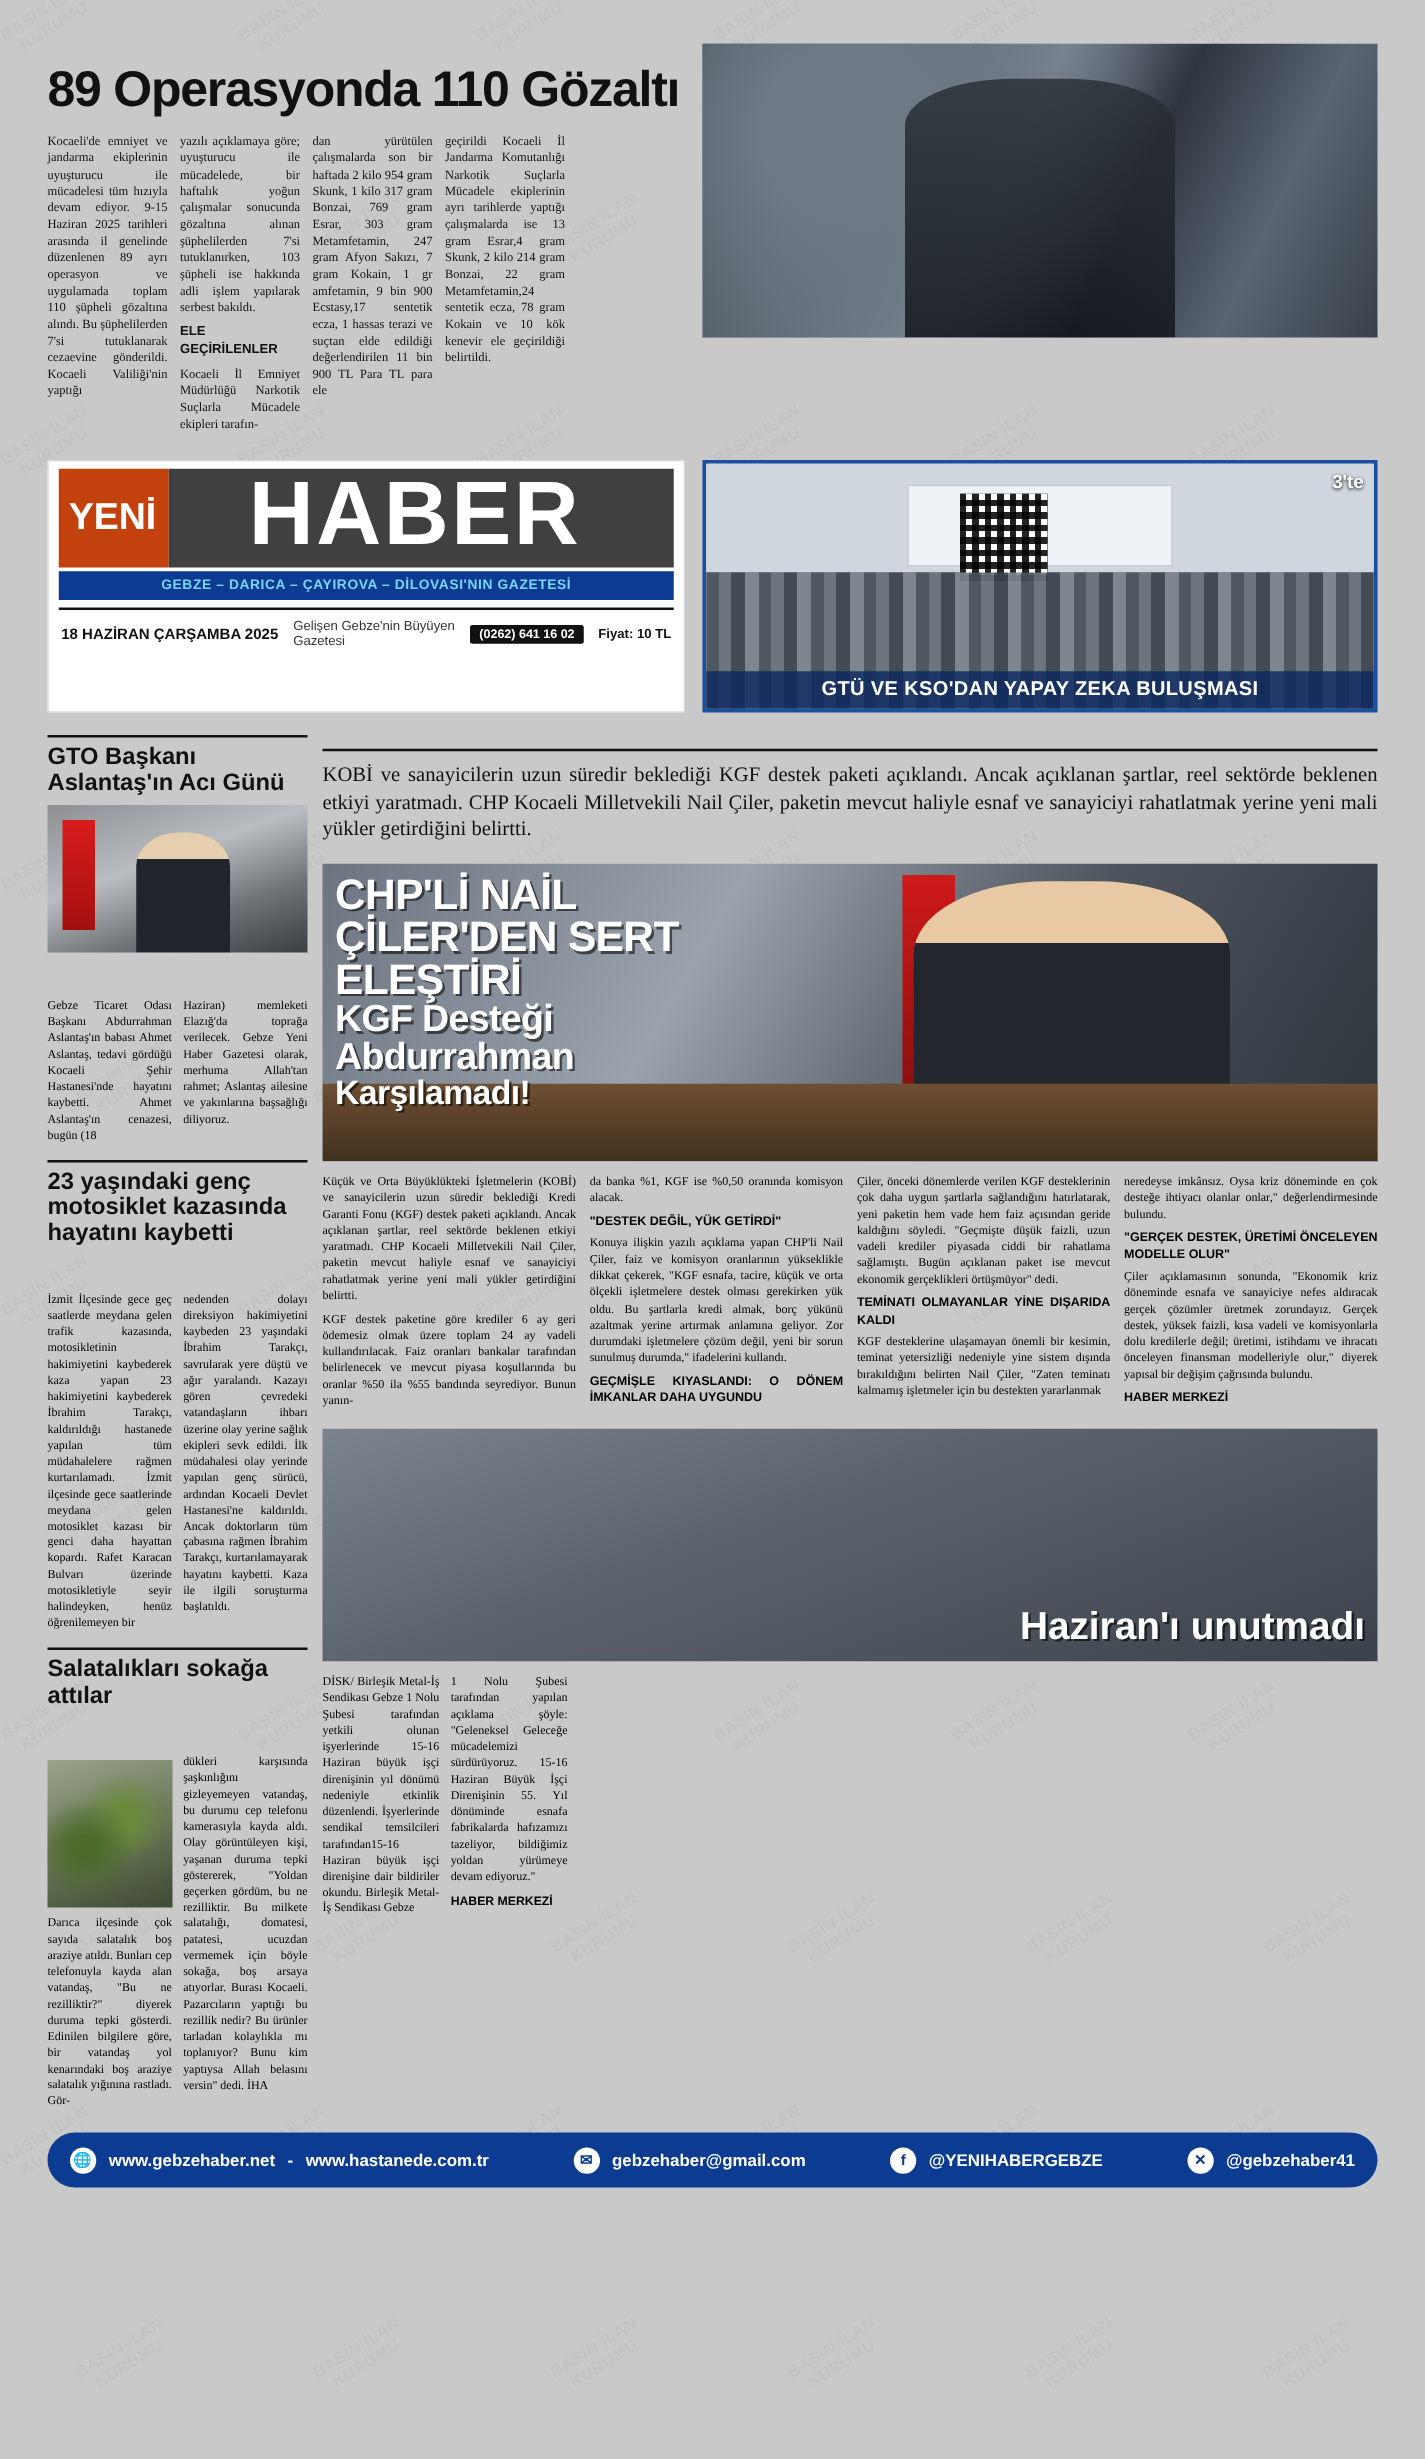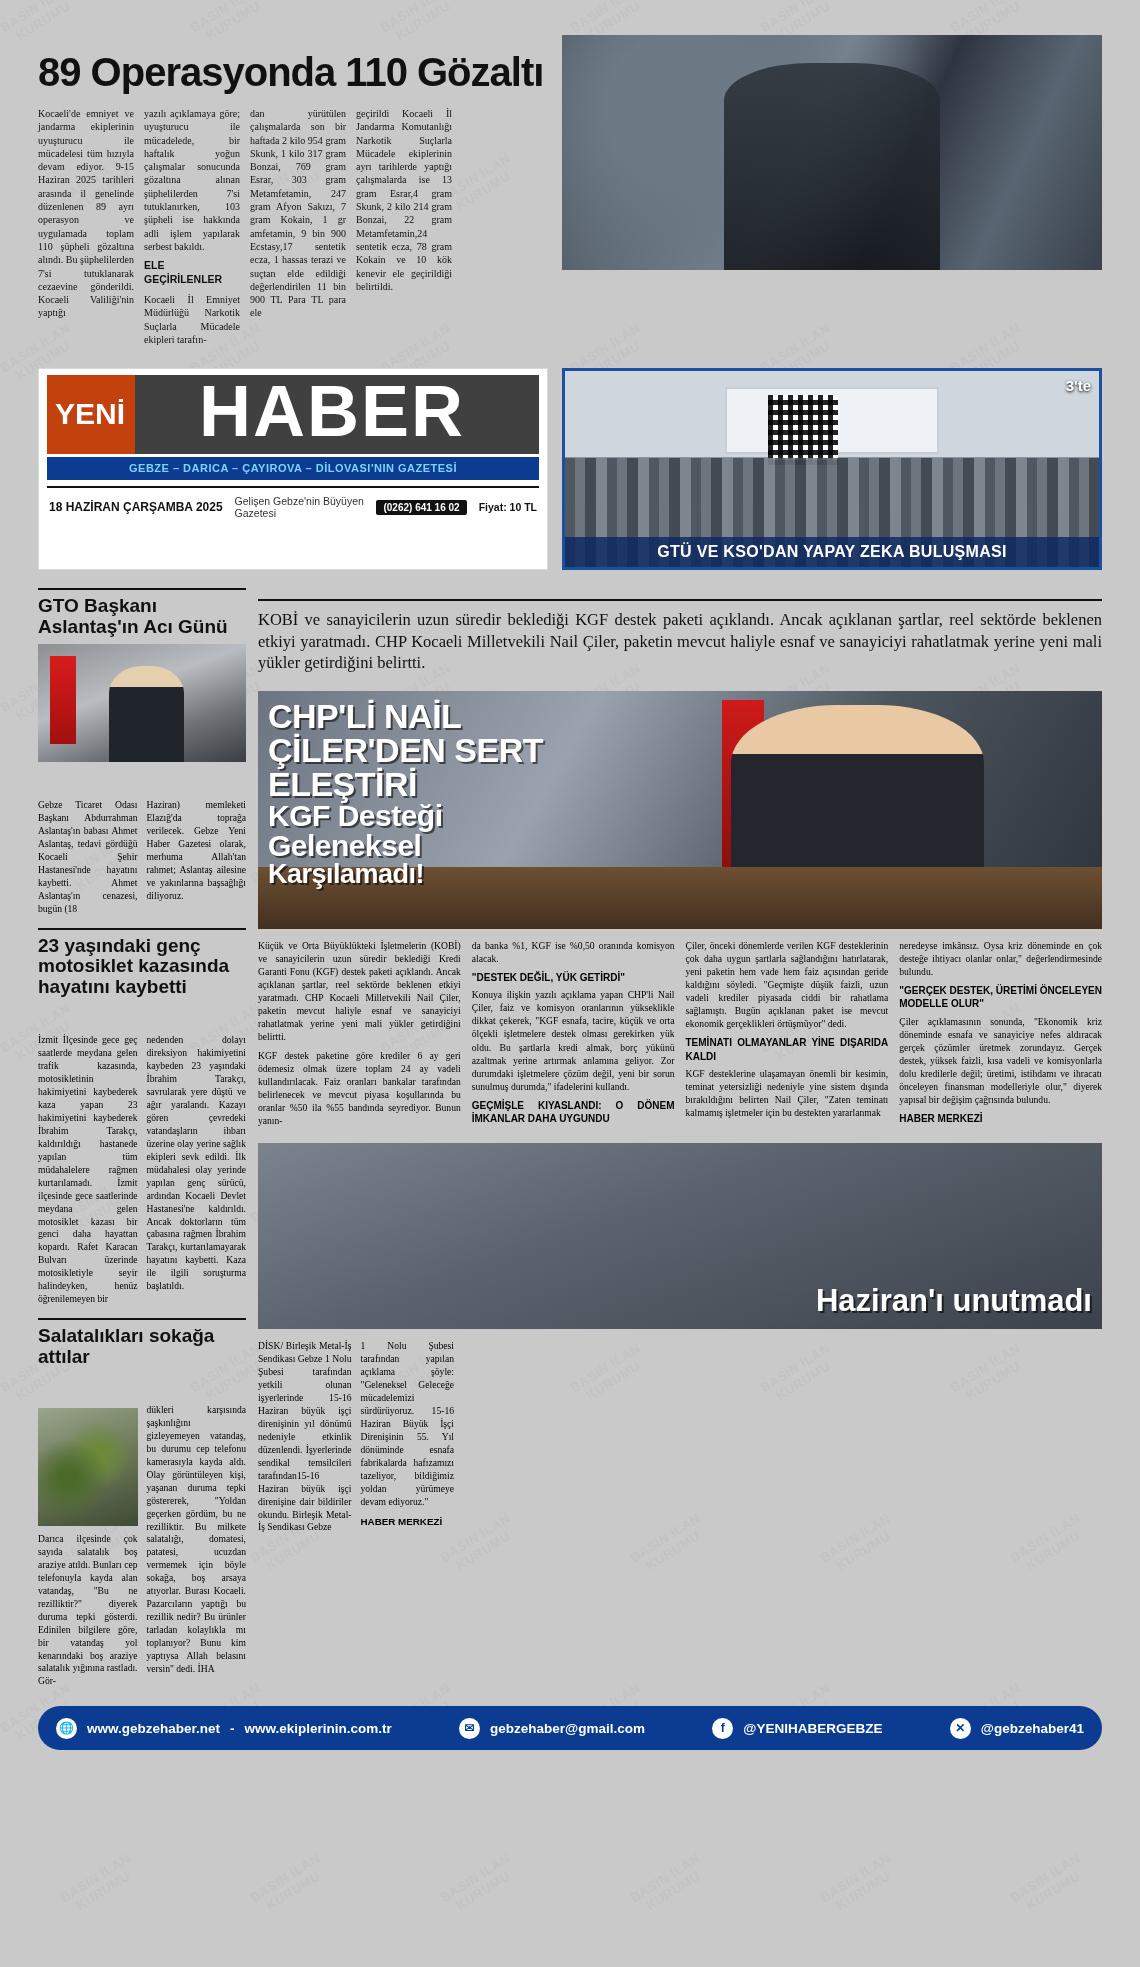--- a/index.html
+++ b/index.html
@@ -420,21 +420,21 @@
 
       <div class="hero">
         <div class="flagred"></div>
         <div class="man"></div>
         <div class="wood"></div>
         <div class="hero-head">
           <div>CHP'Lİ NAİL</div>
           <div>ÇİLER'DEN SERT</div>
           <div>ELEŞTİRİ</div>
           <div class="l2">KGF Desteği</div>
-          <div class="l2">Geleneksel</div>
+          <div class="l2">Abdurrahman</div>
           <div class="l3">Karşılamadı!</div>
         </div>
       </div>
 
       <div class="cols4">
         <div class="c">
           <p>Küçük ve Orta Büyüklükteki İşletmelerin (KOBİ) ve sanayicilerin uzun süredir beklediği Kredi Garanti Fonu (KGF) destek paketi açıklandı. Ancak açıklanan şartlar, reel sektörde beklenen etkiyi yaratmadı. CHP Kocaeli Milletvekili Nail Çiler, paketin mevcut haliyle esnaf ve sanayiciyi rahatlatmak yerine yeni mali yükler getirdiğini belirtti.</p>
           <p>KGF destek paketine göre krediler 6 ay geri ödemesiz olmak üzere toplam 24 ay vadeli kullandırılacak. Faiz oranları bankalar tarafından belirlenecek ve mevcut piyasa koşullarında bu oranlar %50 ila %55 bandında seyrediyor. Bunun yanın-</p>
         </div>
         <div class="c">
@@ -478,21 +478,21 @@
           </div>
         </div>
       </div>
     </div>
   </section>
 
   <div class="footer">
     <span class="ico">🌐</span>
     <span class="item">www.gebzehaber.net</span>
     <span>-</span>
-    <span class="item">www.ekiplerinin.com.tr</span>
+    <span class="item">www.hastanede.com.tr</span>
     <span class="spacer"></span>
     <span class="ico">✉</span>
     <span class="item">gebzehaber@gmail.com</span>
     <span class="spacer"></span>
     <span class="ico">f</span>
     <span class="item">@YENIHABERGEBZE</span>
     <span class="spacer"></span>
     <span class="ico">✕</span>
     <span class="item">@gebzehaber41</span>
   </div>

